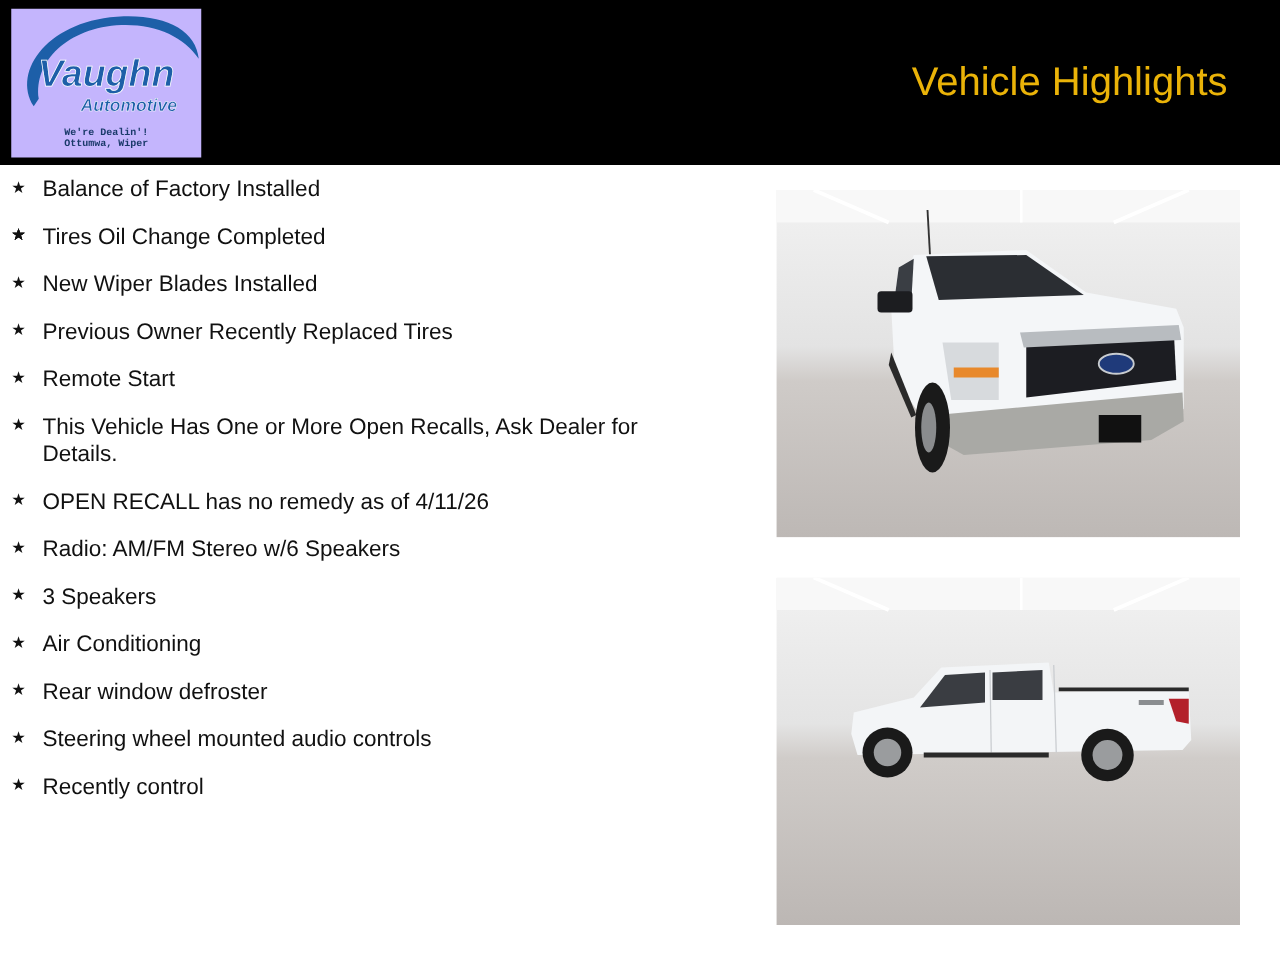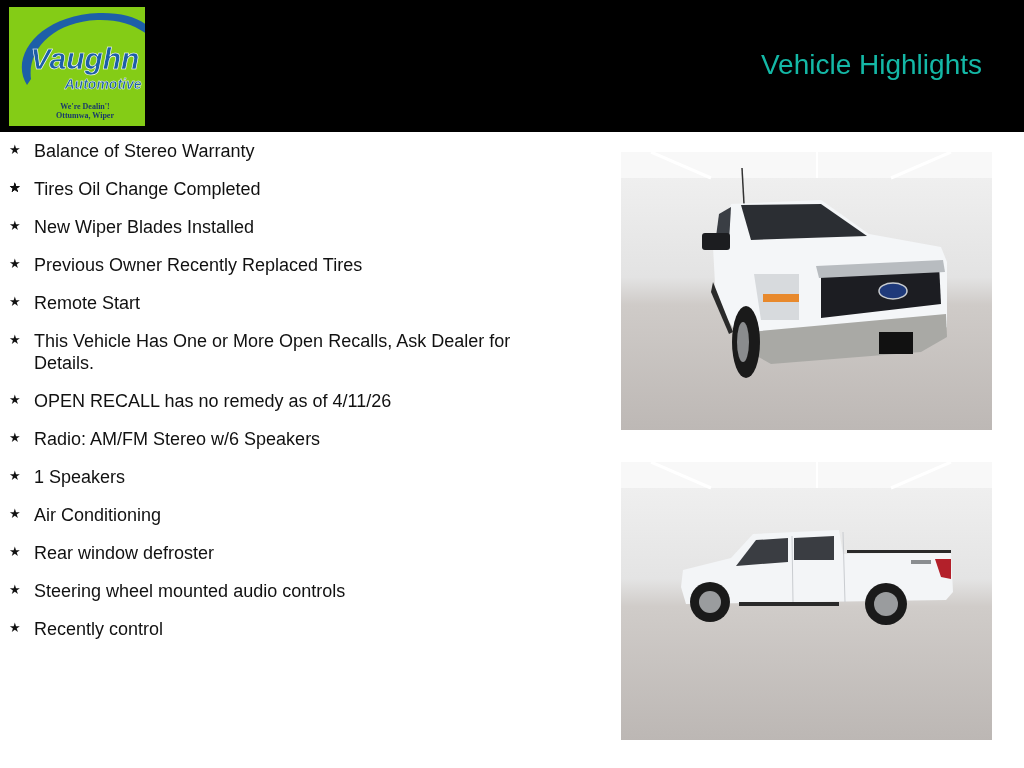--- a/index.html
+++ b/index.html
@@ -6,34 +6,34 @@
     body {
       width: 1024px; height: 768px; overflow: hidden; background: #ffffff;
       font-family: "Liberation Sans", sans-serif; color: #111;
       position: relative;
     }
     .header {
       position: absolute; left: 0; top: 0; width: 1024px; height: 132px;
       background: #000000;
     }
     .logo {
-      position: absolute; left: 9px; top: 7px; width: 136px; height: 119px;
-      background: #84cc16; overflow: hidden;
+      position: absolute; left: 9px; top: 7px; width: 152px; height: 119px;
+      background: #c4b5fd; overflow: hidden;
     }
     .logo svg { position: absolute; left: 0; top: 0; }
     .logo-tag {
       position: absolute; left: 0; width: 152px; text-align: center;
-      font-family: Liberation Serif, serif; font-weight: bold; font-size: 8px;
+      font-family: Liberation Mono, monospace; font-weight: bold; font-size: 8px;
       color: #1a3a6a; line-height: 9px;
     }
     .logo-tag.l1 { top: 95px; }
     .logo-tag.l2 { top: 104px; }
     .page-title {
       position: absolute; right: 42px; top: 48px;
-      color: #14b8a6; font-size: 28px; line-height: 34px;
+      color: #eab308; font-size: 32px; line-height: 34px;
     }
     .features {
       position: absolute; left: 8px; top: 140px; width: 560px;
       margin: 0; padding: 0; list-style: none;
     }
     .feature {
       position: relative; padding-left: 26px; font-size: 18px; line-height: 22px;
       margin-bottom: 16px;
     }
     .feature .star {
@@ -56,32 +56,32 @@
       <text x="76" y="62" text-anchor="middle" font-family="Liberation Sans, sans-serif" font-weight="bold" font-style="italic" font-size="30" fill="#1d5fa8" stroke="#ffffff" stroke-width="0.6">Vaughn</text>
       <text x="94" y="82" text-anchor="middle" font-family="Liberation Sans, sans-serif" font-weight="bold" font-style="italic" font-size="14" fill="#1d5fa8" stroke="#ffffff" stroke-width="0.4">Automotive</text>
     </svg>
     <div class="logo-tag l1">We're Dealin'!</div>
     <div class="logo-tag l2">Ottumwa, Wiper</div>
   </div>
   <div class="page-title">Vehicle Highlights</div>
 </div>
 
 <ul class="features">
-  <li class="feature"><span class="star">★</span><span>Balance of Stereo Warranty</span></li>
+  <li class="feature"><span class="star">★</span><span>Balance of Factory Installed</span></li>
   <li class="feature"><span class="star">★</span></li>
   <li class="feature"><span class="star">★</span></li>
   <li class="feature"><span class="star">★</span></li>
   <li class="feature"><span class="star">★</span><span>Tires Oil Change Completed</span></li>
   <li class="feature"><span class="star">★</span><span>New Wiper Blades Installed</span></li>
   <li class="feature"><span class="star">★</span><span>Previous Owner Recently Replaced Tires</span></li>
   <li class="feature"><span class="star">★</span><span>Remote Start</span></li>
   <li class="feature"><span class="star">★</span><span>This Vehicle Has One or More Open Recalls, Ask Dealer for Details.</span></li>
   <li class="feature"><span class="star">★</span><span>OPEN RECALL has no remedy as of 4/11/26</span></li>
   <li class="feature"><span class="star">★</span><span>Radio: AM/FM Stereo w/6 Speakers</span></li>
-  <li class="feature"><span class="star">★</span><span>1 Speakers</span></li>
+  <li class="feature"><span class="star">★</span><span>3 Speakers</span></li>
   <li class="feature"><span class="star">★</span><span>Air Conditioning</span></li>
   <li class="feature"><span class="star">★</span><span>Rear window defroster</span></li>
   <li class="feature"><span class="star">★</span><span>Steering wheel mounted audio controls</span></li>
   <li class="feature"><span class="star">★</span><span>Recently control</span></li>
 </ul>
 
 <div class="photo photo1" title="White Ford F-150 pickup truck, front three-quarter view in studio">
   <svg width="371" height="278" viewBox="0 0 371 278">
     <defs>
       <linearGradient id="wall1" x1="0" y1="0" x2="0" y2="1">

